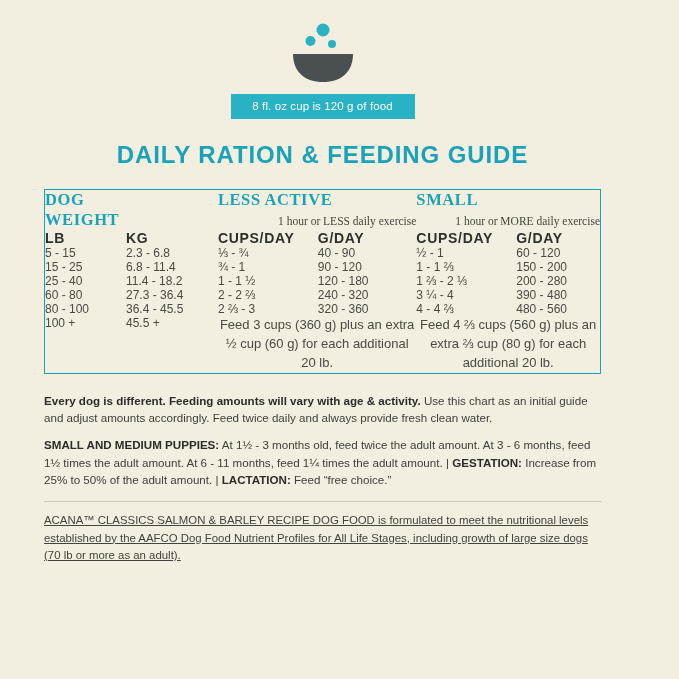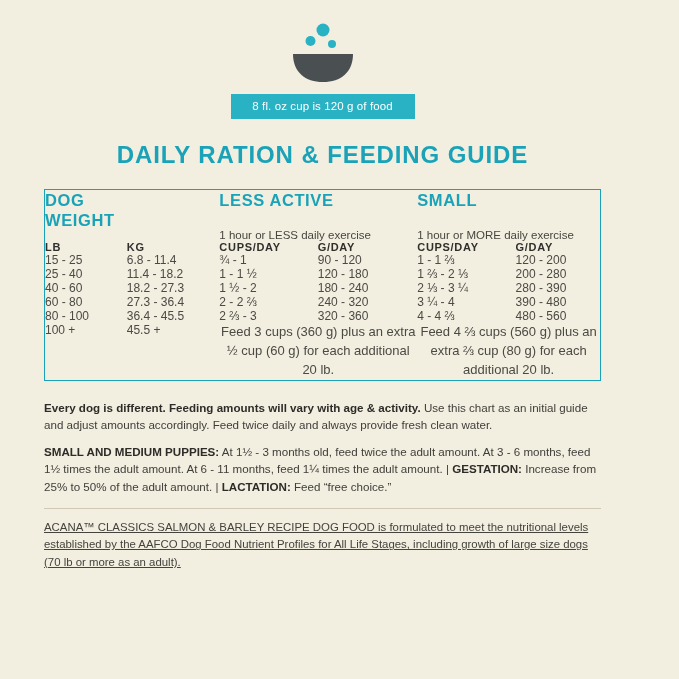--- a/index.html
+++ b/index.html
@@ -60,41 +60,42 @@
     border-collapse: collapse;
     width: 100%;
     background: #f2eee0;
   }
   .ration-table td, .ration-table th {
     border: 0;
     padding: 0;
     vertical-align: top;
   }
   .vline { border-left: 1.5px solid #1aa3b8; }
-  .hline-head { border-bottom: 1.5px solid #1aa3b8; }
+  .hline-head { border-bottom: 1.5px solid #1aa3b8; font-family: Liberation Serif, serif; }
   .hline-sub { border-bottom: 1px solid #cfc8b4; }
 
   .group-head {
     padding: 14px 14px 12px 14px;
   }
   .group-title {
     color: #1aa3b8;
     font-size: 16.5px;
     font-weight: bold;
     letter-spacing: .6px;
     line-height: 1.22;
   }
   .group-sub {
     font-size: 11.5px;
     color: #47463f;
-    margin-top: 19px;
+    margin-top: 5px;
+    text-align: right;
   }
 
   .col-head {
-    font-size: 11px;
+    font-size: 14px;
     font-weight: bold;
     color: #2f2f2c;
     letter-spacing: .7px;
     padding: 9px 14px 9px 14px;
   }
   .cell {
     font-size: 12px;
     color: #4b4a43;
     padding: 5px 14px 5px 14px;
     white-space: nowrap;
@@ -177,42 +178,42 @@
       <tr>
         <td class="col-head hline-sub">LB</td>
         <td class="col-head hline-sub">KG</td>
         <td class="col-head hline-sub vline">CUPS/DAY</td>
         <td class="col-head hline-sub">G/DAY</td>
         <td class="col-head hline-sub vline">CUPS/DAY</td>
         <td class="col-head hline-sub">G/DAY</td>
       </tr>
 
       <tr>
+        <td class="cell cell-first">5 - 15</td>
+        <td class="cell cell-first">2.3 - 6.8</td>
+        <td class="cell cell-first vline">⅓ - ¾</td>
+        <td class="cell cell-first">40 - 90</td>
+        <td class="cell cell-first vline">½ - 1</td>
+        <td class="cell cell-first">60 - 120</td>
+      </tr>
+      <tr>
         <td class="cell">15 - 25</td>
         <td class="cell">6.8 - 11.4</td>
         <td class="cell vline">¾ - 1</td>
         <td class="cell">90 - 120</td>
         <td class="cell vline">1 - 1 ⅔</td>
-        <td class="cell">120 - 200</td>
+        <td class="cell">150 - 200</td>
       </tr>
       <tr>
         <td class="cell">25 - 40</td>
         <td class="cell">11.4 - 18.2</td>
         <td class="cell vline">1 - 1 ½</td>
         <td class="cell">120 - 180</td>
         <td class="cell vline">1 ⅔ - 2 ⅓</td>
         <td class="cell">200 - 280</td>
-      </tr>
-      <tr>
-        <td class="cell">40 - 60</td>
-        <td class="cell">18.2 - 27.3</td>
-        <td class="cell vline">1 ½ - 2</td>
-        <td class="cell">180 - 240</td>
-        <td class="cell vline">2 ⅓ - 3 ¼</td>
-        <td class="cell">280 - 390</td>
       </tr>
       <tr>
         <td class="cell">60 - 80</td>
         <td class="cell">27.3 - 36.4</td>
         <td class="cell vline">2 - 2 ⅔</td>
         <td class="cell">240 - 320</td>
         <td class="cell vline">3 ¼ - 4</td>
         <td class="cell">390 - 480</td>
       </tr>
       <tr>

